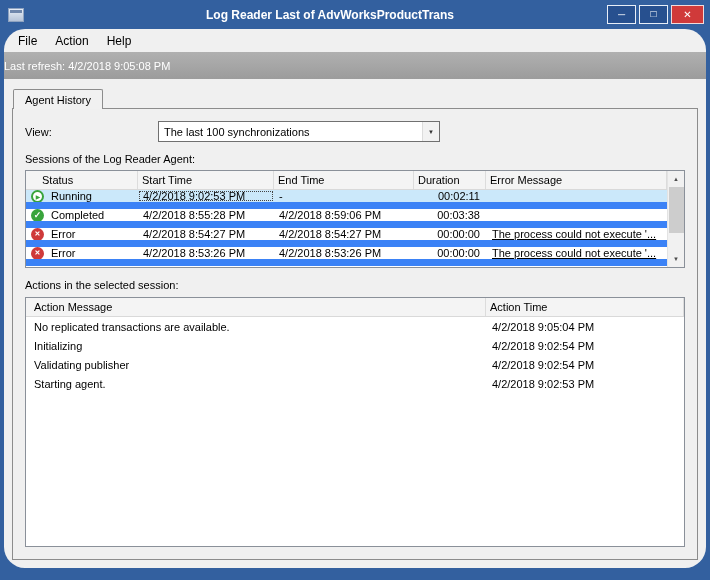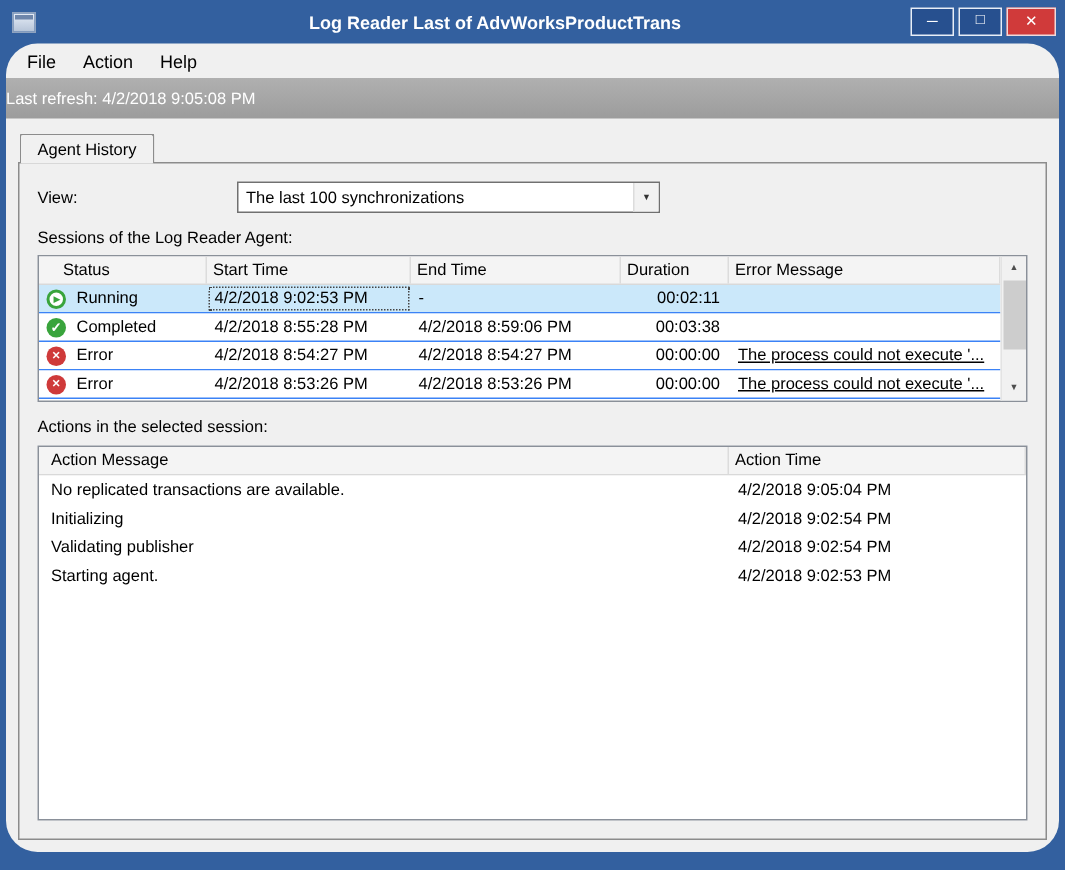--- a/index.html
+++ b/index.html
@@ -38,21 +38,21 @@
   .view-label { width:133px; font-size:11px; }
   .combo { width:282px; height:21px; border:1px solid #707070; background:#fff; display:flex; align-items:stretch; font-size:11px; }
   .combo-text { flex:1; display:flex; align-items:center; padding-left:5px; white-space:nowrap; overflow:hidden; }
   .combo-btn { width:17px; display:flex; align-items:center; justify-content:center; font-size:6px; color:#333; background:#f2f2f2; border-left:1px solid #dcdcdc; }
 
   .section-label { margin:11px 12px 3px; font-size:11px; }
 
   .grid { border:1px solid #8a9099; background:#fff; }
   .grid-header { display:flex; height:19px; background:#f4f4f4; border-bottom:1px solid #d9d9d9; flex:none; }
   .gh { font-size:11px; padding:3px 4px 0; border-right:1px solid #dcdcdc; white-space:nowrap; overflow:hidden; }
-  .grid-row { display:flex; height:19px; flex:none; font-size:11px; align-items:center; border-bottom:1px solid #3b82f6; background:#fff; }
+  .grid-row { display:flex; height:19px; flex:none; font-size:11px; align-items:center; border-bottom:7px solid #3b82f6; background:#fff; }
   .grid-row.sel { background:#cbe8fa; }
 
   
   .sessions { margin:2px 12px 0; height:98px; display:flex; flex:none; }
   .s-body { flex:1; display:flex; flex-direction:column; min-width:0; }
   .w-status { width:112px; flex:none; }
   .w-start  { width:136px; flex:none; }
   .w-end    { width:140px; flex:none; }
   .w-dur    { width:72px;  flex:none; }
   .w-err    { flex:1; min-width:0; }

